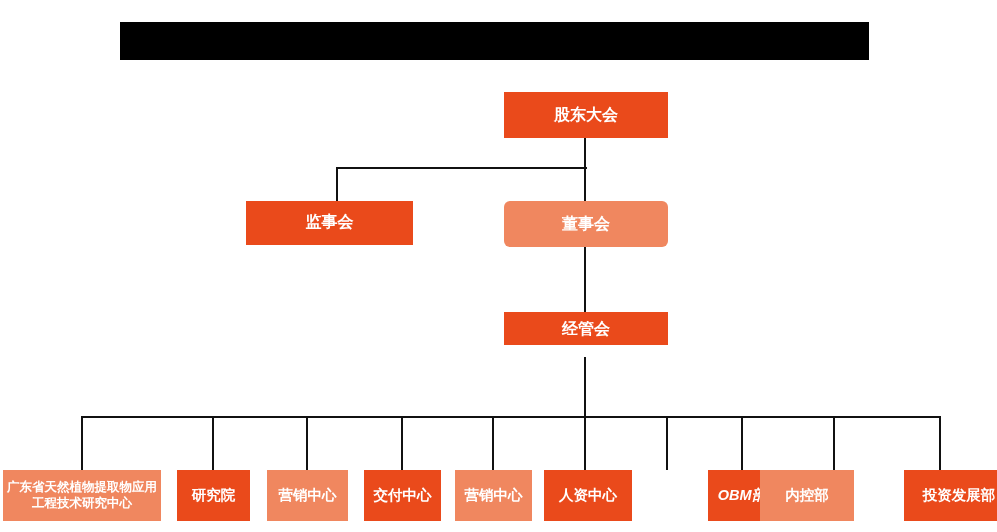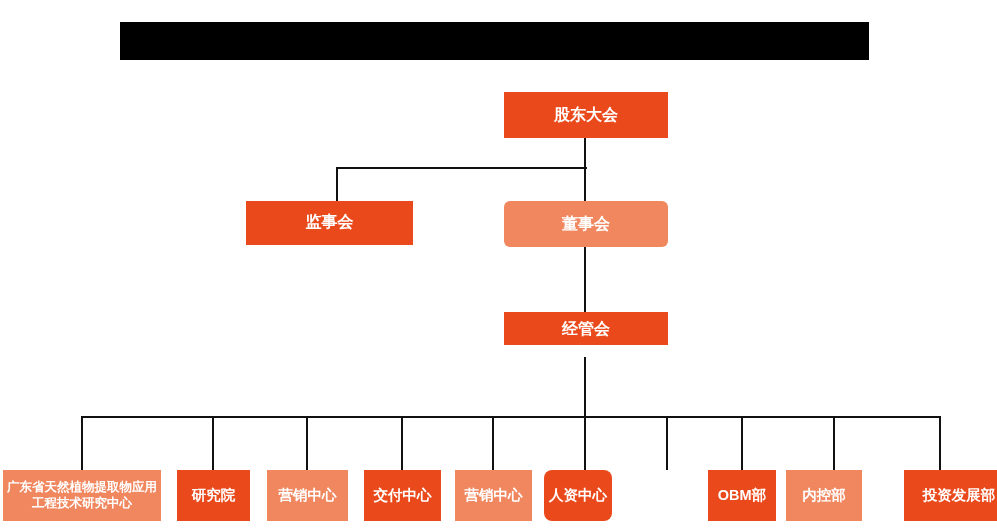--- a/index.html
+++ b/index.html
@@ -56,24 +56,24 @@
   .n-supervisory  { left: 246px; top: 201px; width: 167px; height: 44px; font-family: Liberation Mono, monospace; }
   .n-directors    { left: 504px; top: 201px; width: 164px; height: 46px; border-radius: 6px; }
   .n-management   { left: 504px; top: 312px; width: 164px; height: 33px; }
 
   .bottom { top: 470px; height: 51px; }
   .n-d0 { left: 3px;   width: 158px; }
   .n-d1 { left: 177px; width: 73px; }
   .n-d2 { left: 267px; width: 81px; }
   .n-d3 { left: 364px; width: 77px; }
   .n-d4 { left: 455px; width: 77px; }
-  .n-d5 { left: 544px; width: 68px; border-radius: 8px; }
+  .n-d5 { left: 544px; width: 88px; }
   .n-d6 { left: 642px; width: 50px; }
-  .n-d7 { left: 708px; width: 68px; }
-  .n-d8 { left: 786px; width: 76px; }
+  .n-d7 { left: 708px; width: 68px; font-style: italic; }
+  .n-d8 { left: 760px; width: 94px; }
   .n-d9 { left: 904px; width: 110px; }
 </style>
 </head>
 <body>
 
 <div class="canvas">
 
   <div class="title-bar"></div>
 
   <div class="line v-root"></div>

